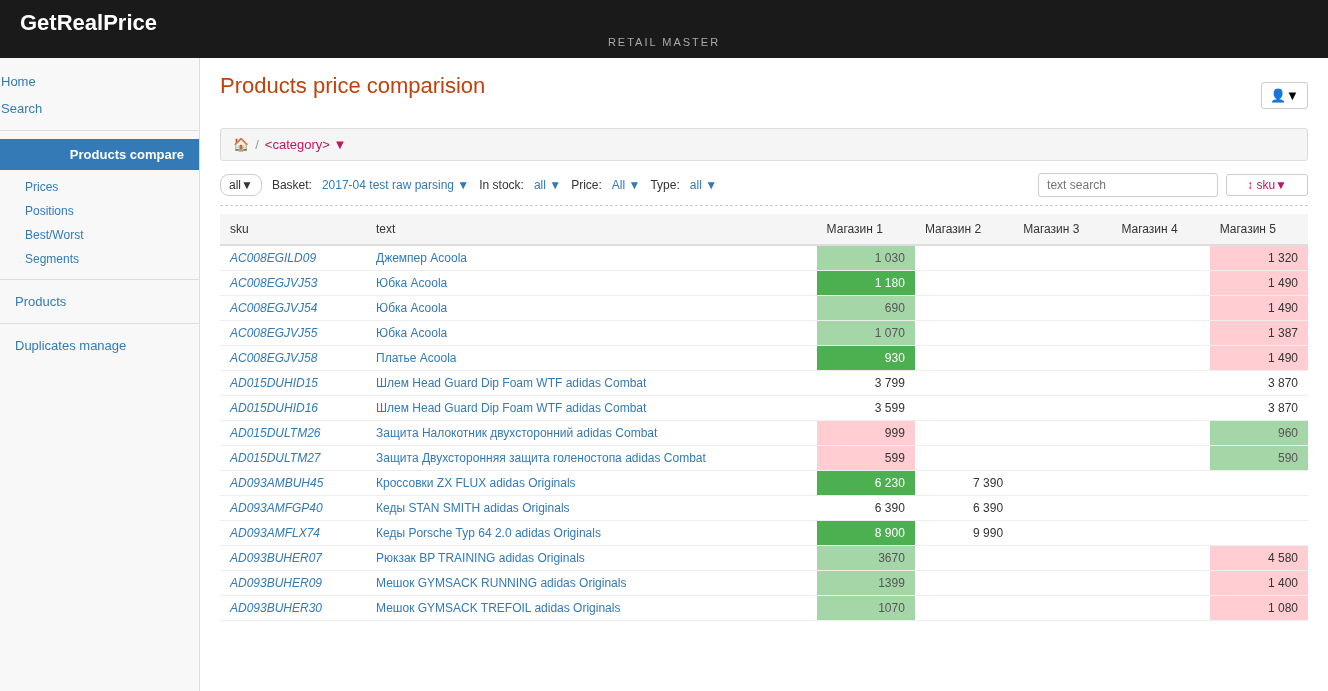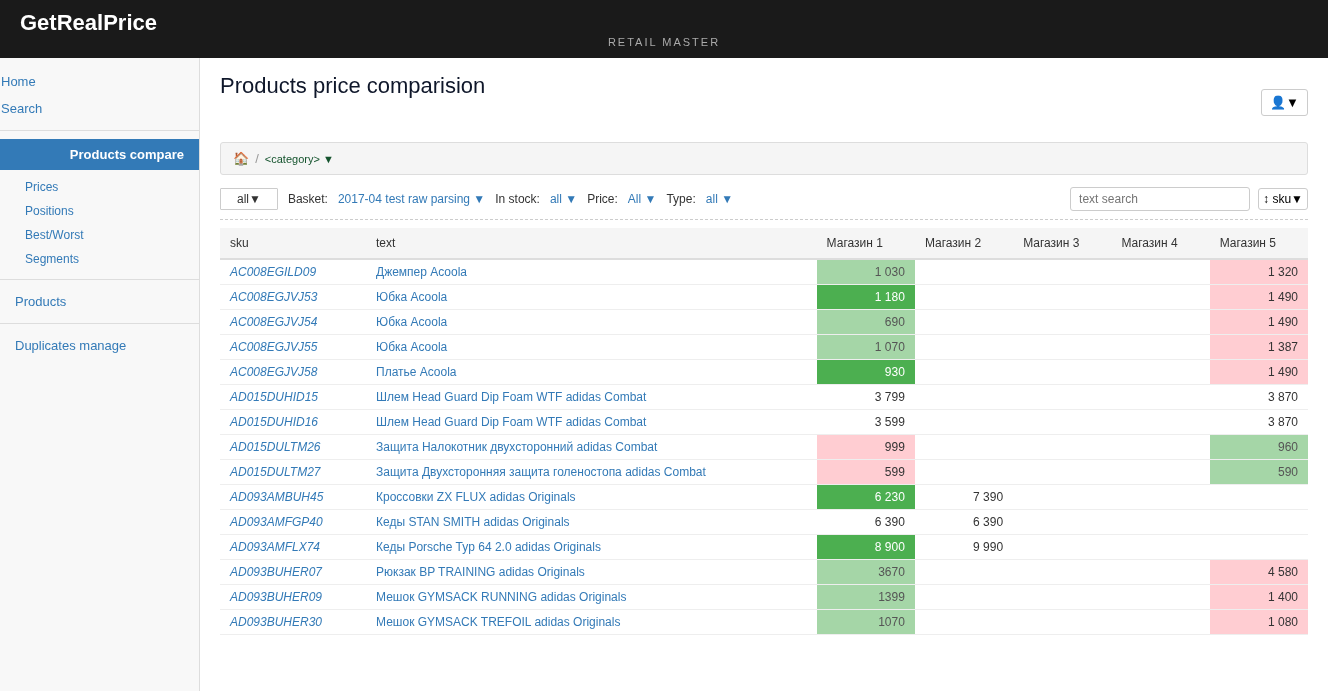--- a/index.html
+++ b/index.html
@@ -21,38 +21,38 @@
     
     .sidebar { width: 200px; min-width: 200px; background: #f8f8f8; border-right: 1px solid #ddd; padding: 10px 0; }
     .sidebar-link { display: block; padding: 6px 1px; color: #337ab7; text-decoration: none; font-size: 13px; cursor: pointer; }
     .sidebar-section-active { background: #337ab7; color: #fff; padding: 8px 15px; font-size: 13px; font-weight: bold; cursor: pointer; margin: 5px 0; text-align: right; }
     .sidebar-sub-item { display: block; padding: 5px 25px; color: #337ab7; text-decoration: none; font-size: 12px; cursor: pointer; }
     .sidebar-divider { border: none; border-top: 1px solid #ddd; margin: 8px 0; }
     .sidebar-section-label { display: block; padding: 6px 15px; color: #337ab7; font-size: 13px; cursor: pointer; }
 
     
     .main { flex: 1; padding: 15px 20px; overflow-x: auto; }
-    .page-title { font-size: 22px; font-weight: normal; color: #0f172a; margin-bottom: 33px; }
+    .page-title { font-size: 22px; font-weight: normal; color: #c2410c; margin-bottom: 19px; }
 
     
     .breadcrumb-bar { background: #f5f5f5; border: 1px solid #ddd; padding: 8px 12px; display: flex; align-items: center; gap: 6px; margin-bottom: 12px; border-radius: 3px; }
     .breadcrumb-home { color: #666; font-size: 13px; }
     .breadcrumb-sep { color: #999; }
-    .breadcrumb-category { color: #14532d; cursor: pointer; font-size: 11px; }
+    .breadcrumb-category { color: #be185d; cursor: pointer; font-size: 13px; }
 
     
     .toolbar { display: flex; align-items: center; gap: 10px; margin-bottom: 8px; flex-wrap: wrap; }
-    .toolbar-btn { background: none; border: 1px solid #ccc; padding: 3px 16px; border-radius: 1px; cursor: pointer; font-size: 12px; color: #333; }
+    .toolbar-btn { background: none; border: 1px solid #ccc; padding: 3px 8px; border-radius: 9px; cursor: pointer; font-size: 12px; color: #333; }
     .toolbar-basket { color: #333; font-size: 12px; }
     .toolbar-basket-link { color: #337ab7; cursor: pointer; font-size: 12px; }
     .toolbar-label { font-size: 12px; color: #333; }
 
     .toolbar-right { margin-left: auto; display: flex; align-items: center; gap: 8px; justify-content: center; }
     .search-input { border: 1px solid #ccc; padding: 4px 8px; border-radius: 3px; font-size: 12px; width: 180px; color: #999; }
-    .sort-btn { border: 1px solid #ccc; padding: 3px 4px; border-radius: 3px; cursor: pointer; font-size: 12px; color: #000000; background: #fff; }
+    .sort-btn { border: 1px solid #ccc; padding: 3px 20px; border-radius: 3px; cursor: pointer; font-size: 12px; color: #be185d; background: #fff; }
 
     
     .compare-table { width: 100%; border-collapse: collapse; font-size: 12px; }
     .compare-table th { background: #f5f5f5; border-bottom: 2px solid #ddd; padding: 8px 10px; text-align: left; color: #333; font-weight: normal; white-space: nowrap; }
     .compare-table th.num-col { }
     .compare-table td { border-bottom: 1px solid #eee; padding: 5px 10px; }
     .compare-table td.sku-cell { color: #337ab7; cursor: pointer; white-space: nowrap; font-style: italic; }
     .compare-table td.name-cell { color: #337ab7; cursor: pointer; }
     .compare-table td.price-cell { text-align: right; white-space: nowrap; }
 

